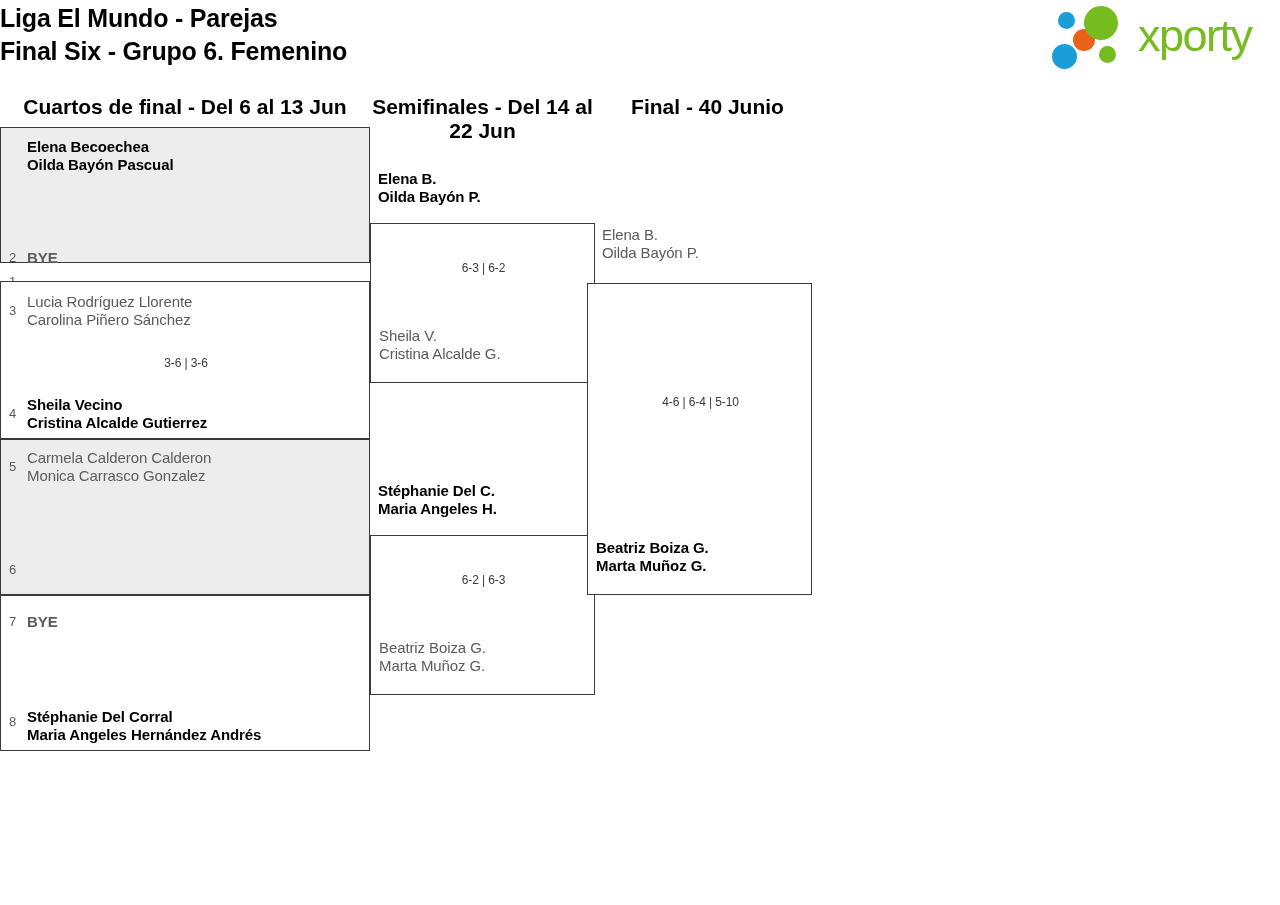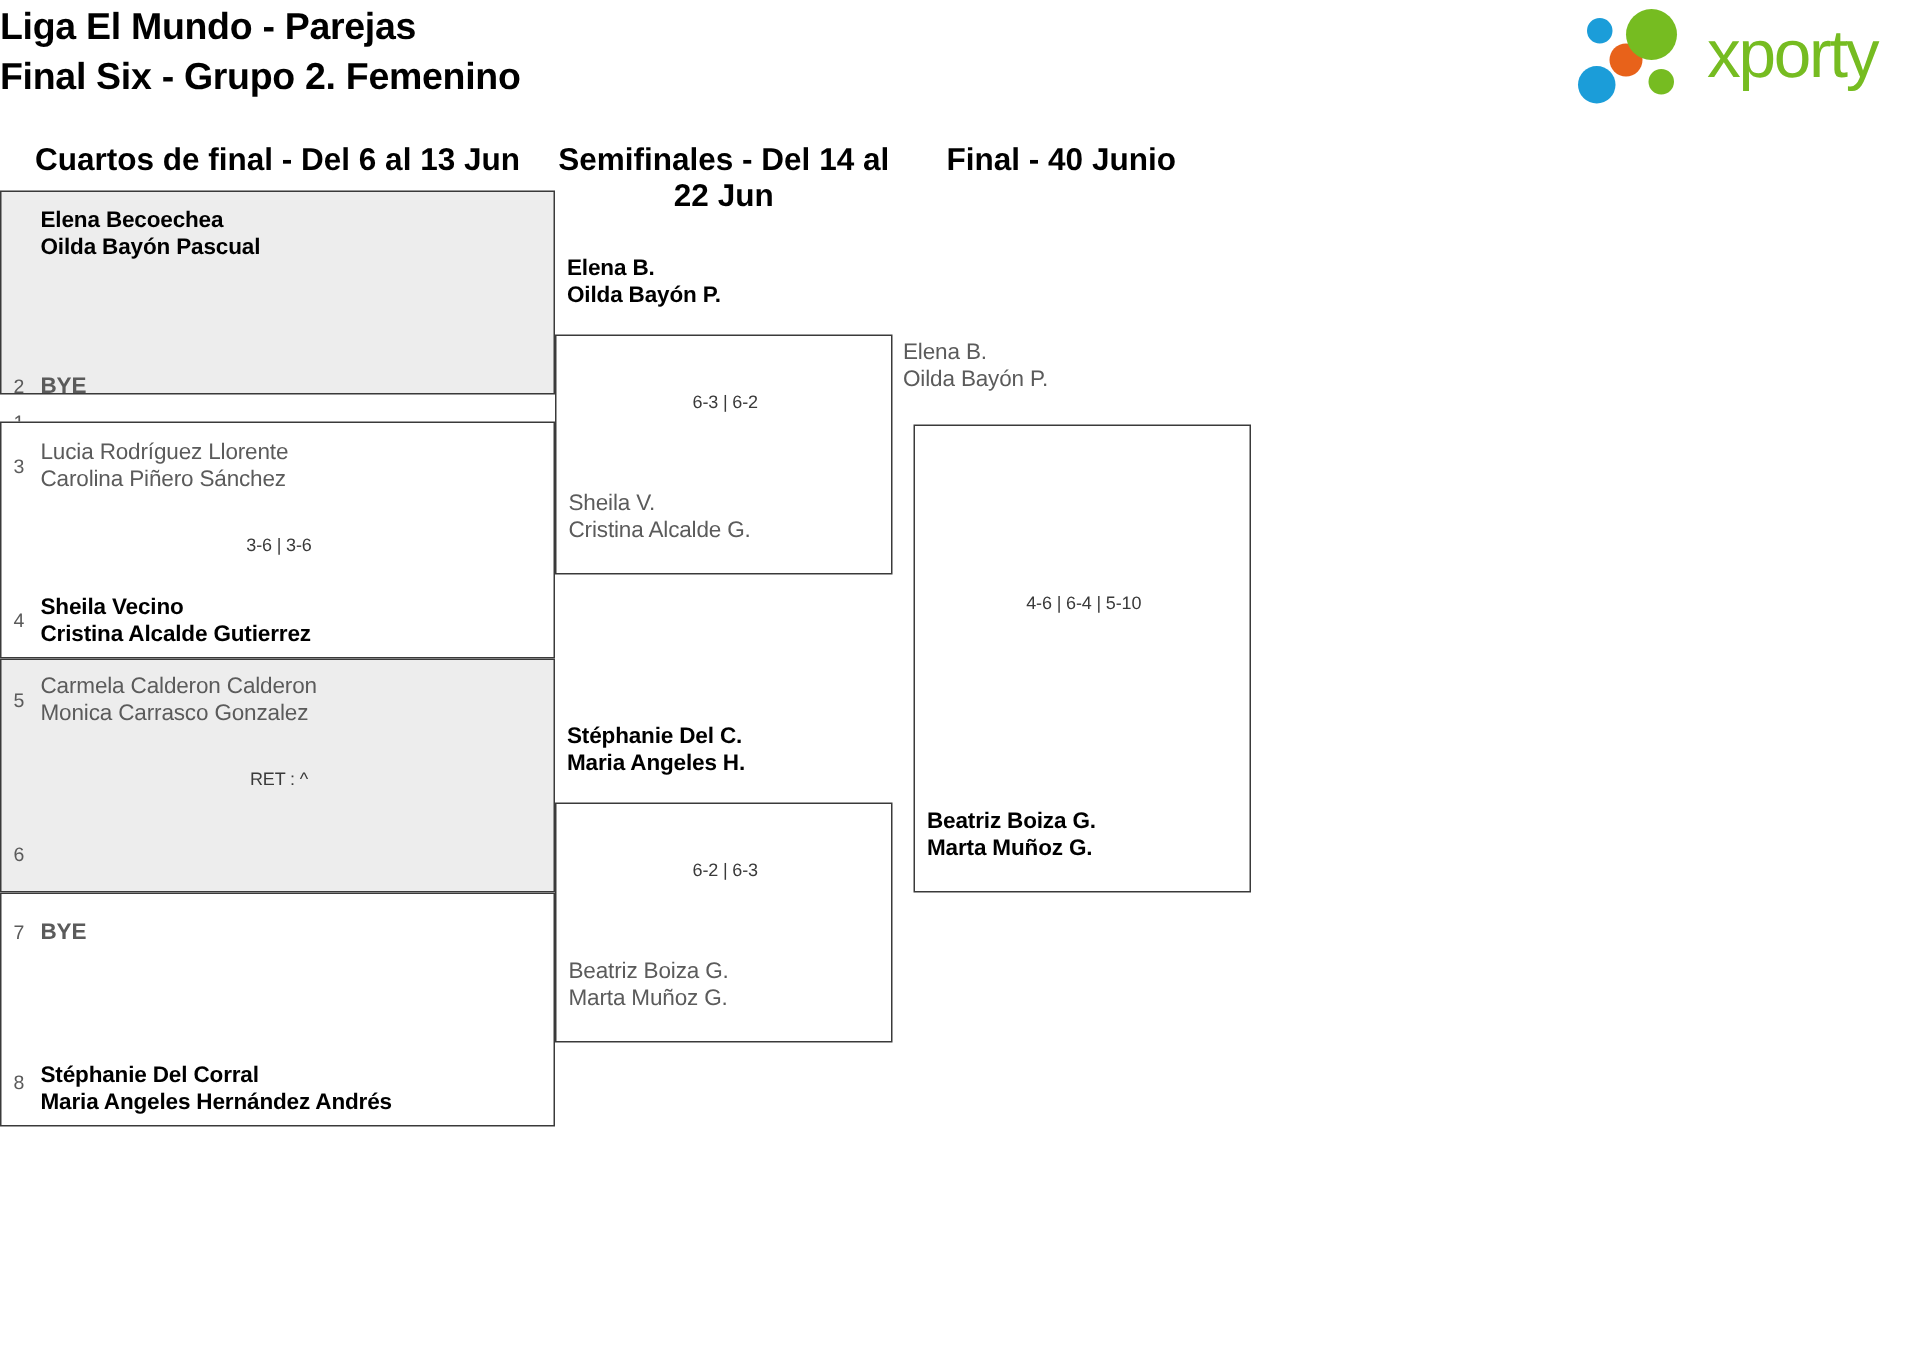--- a/index.html
+++ b/index.html
@@ -109,21 +109,21 @@
     white-space: pre-line;
     letter-spacing: -0.1px;
   }
   .adv-team.winner { color: #000000; font-weight: 700; }
   .adv-team.loser  { color: #5b5b5b; font-weight: 400; }
 </style>
 </head>
 <body>
 
 <div id="page-title">Liga El Mundo - Parejas
-Final Six - Grupo 2. Femenino</div>
+Final Six - Grupo 6. Femenino</div>
 
 <div id="brand-logo">
   <span class="logo-dot" style="left:6px;  top:8px;  width:17px; height:17px; background:#1b9dd9;"></span>
   <span class="logo-dot" style="left:21px; top:25px; width:22px; height:22px; background:#e8621a;"></span>
   <span class="logo-dot" style="left:0px;  top:40px; width:25px; height:25px; background:#1b9dd9;"></span>
   <span class="logo-dot" style="left:32px; top:2px;  width:34px; height:34px; background:#76bc21;"></span>
   <span class="logo-dot" style="left:47px; top:42px; width:17px; height:17px; background:#76bc21;"></span>
   <span id="brand-wordmark">xporty</span>
 </div>
 
@@ -147,21 +147,20 @@
   <span class="score" style="left:0px; top:72px; width:370px;">3-6 | 3-6</span>
   <span class="seed" style="top:124px;">4</span>
   <span class="team winner" style="top:114px;">Sheila Vecino
 Cristina Alcalde Gutierrez</span>
 </div>
 
 <div class="match-box shaded" style="left:0px; top:439px; width:370px; height:156px;">
   <span class="seed" style="top:19px;">5</span>
   <span class="team" style="top:9px;">Carmela Calderon Calderon
 Monica Carrasco Gonzalez</span>
-  <span class="score" style="left:0px; top:70px; width:370px;">RET : ^</span>
   <span class="seed" style="top:122px;">6</span>
 </div>
 
 <div class="match-box plain" style="left:0px; top:595px; width:370px; height:156px;">
   <span class="seed" style="top:18px;">7</span>
   <span class="team bye" style="top:17px;">BYE</span>
   <span class="score" style="left:0px; top:70px; width:370px;"></span>
   <span class="seed" style="top:118px;">8</span>
   <span class="team winner" style="top:112px;">Stéphanie Del Corral
 Maria Angeles Hernández Andrés</span>
@@ -178,17 +177,17 @@
 <span class="adv-team winner" style="left:378px; top:482px;">Stéphanie Del C.
 Maria Angeles H.</span>
 <div class="match-box plain" style="left:370px; top:535px; width:225px; height:160px;">
   <span class="score" style="left:0px; top:35px; width:225px;">6-2 | 6-3</span>
   <span class="adv-team loser" style="left:8px; top:103px;">Beatriz Boiza G.
 Marta Muñoz G.</span>
 </div>
 
 <span class="adv-team loser" style="left:602px; top:226px;">Elena B.
 Oilda Bayón P.</span>
-<div class="match-box plain" style="left:609px; top:283px; width:225px; height:312px;">
+<div class="match-box plain" style="left:587px; top:283px; width:225px; height:312px;">
   <span class="score" style="left:0px; top:109px; width:225px;">4-6 | 6-4 | 5-10</span>
   <span class="adv-team winner" style="left:8px; top:255px;">Beatriz Boiza G.
 Marta Muñoz G.</span>
 </div>
 
 </body></html>

